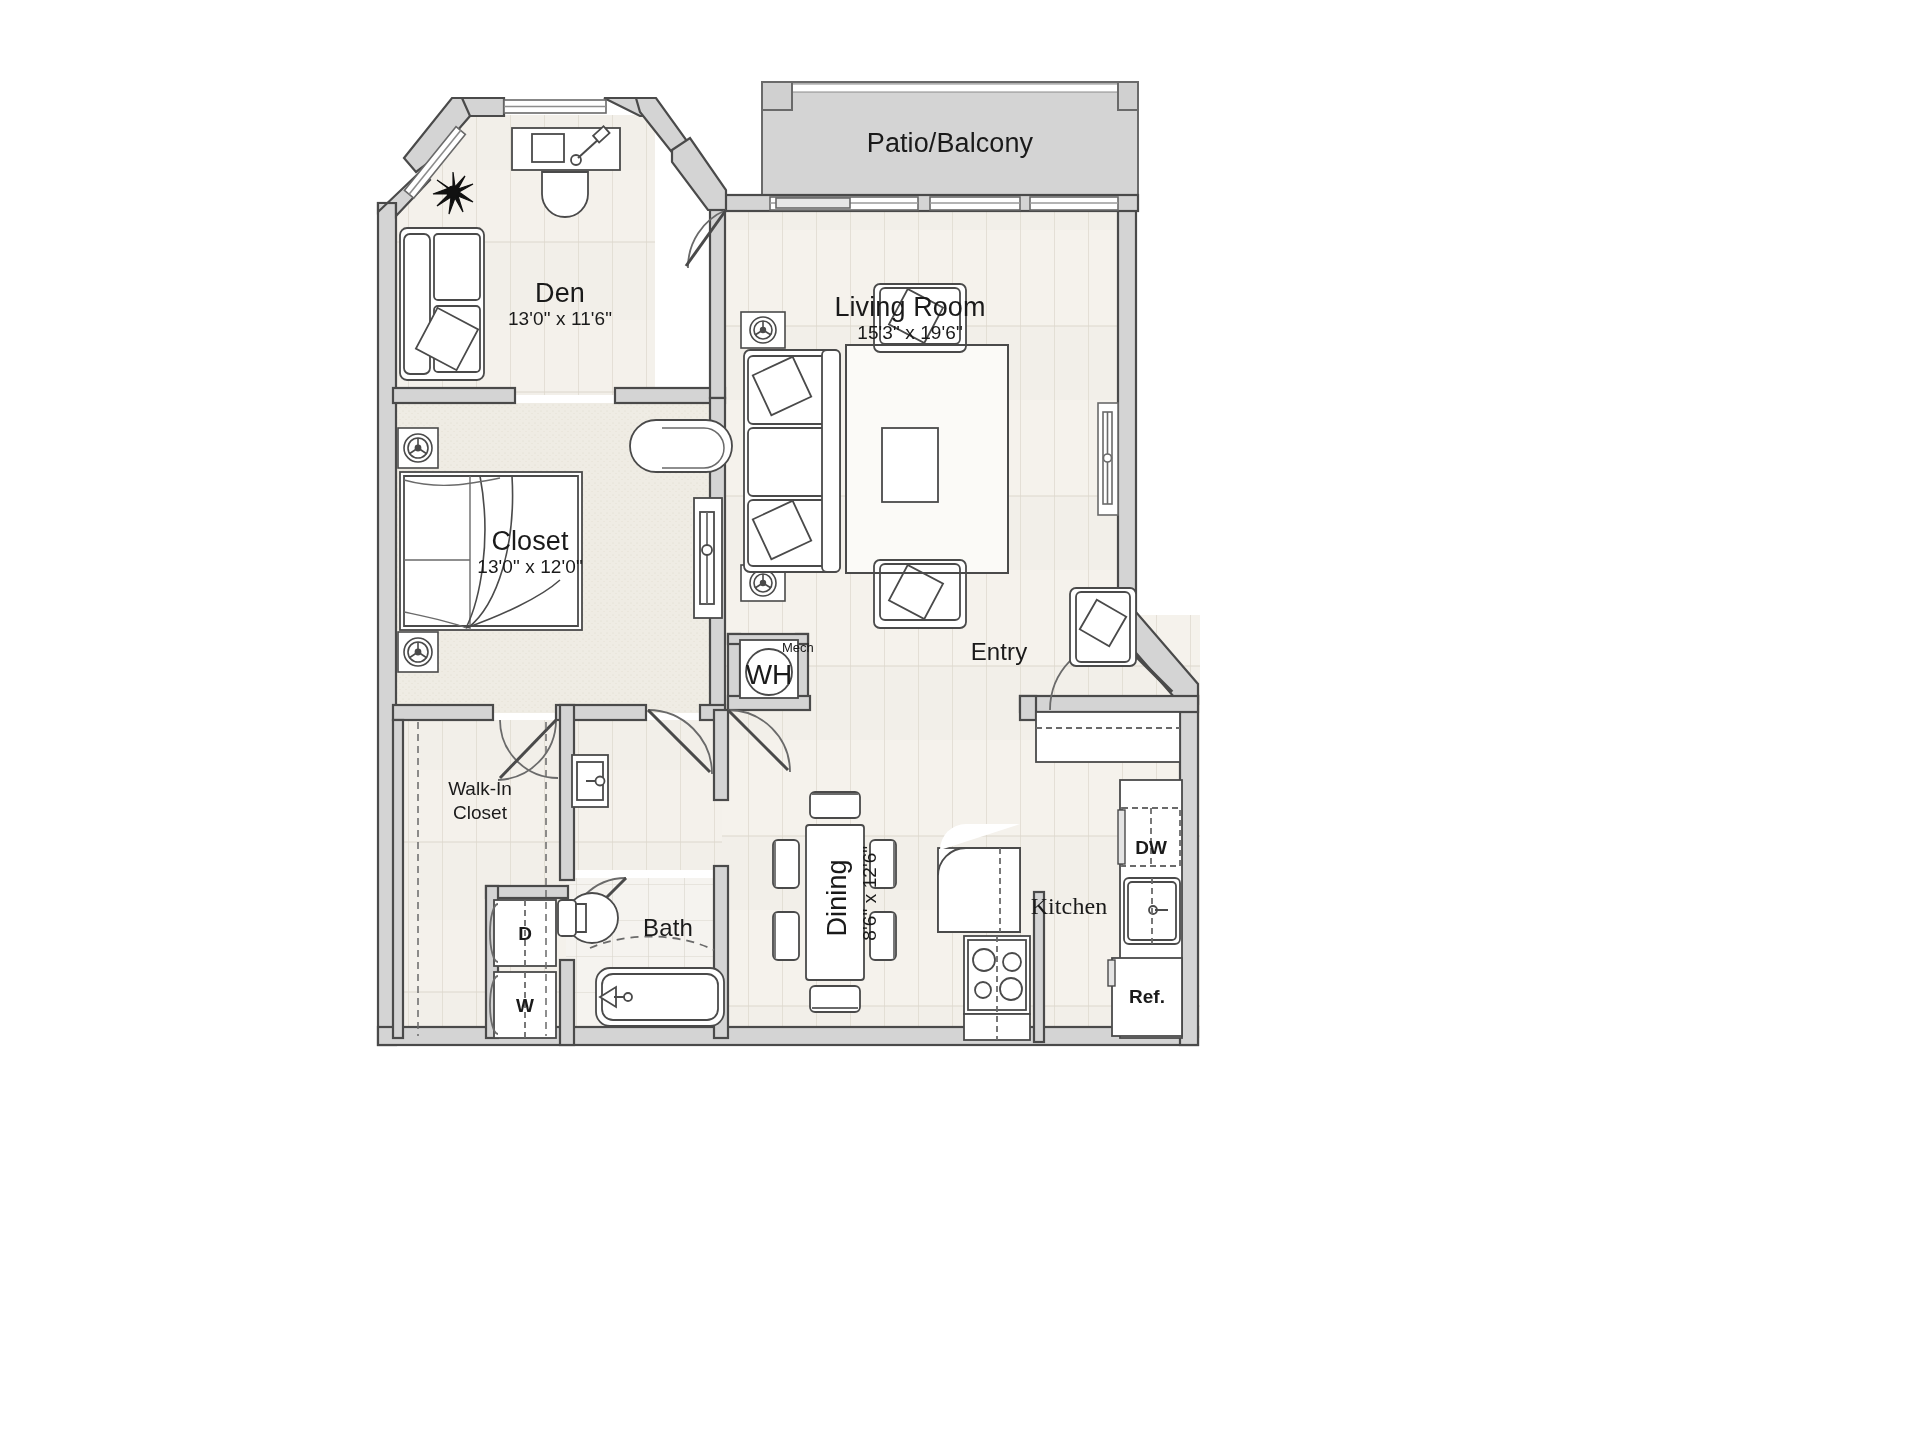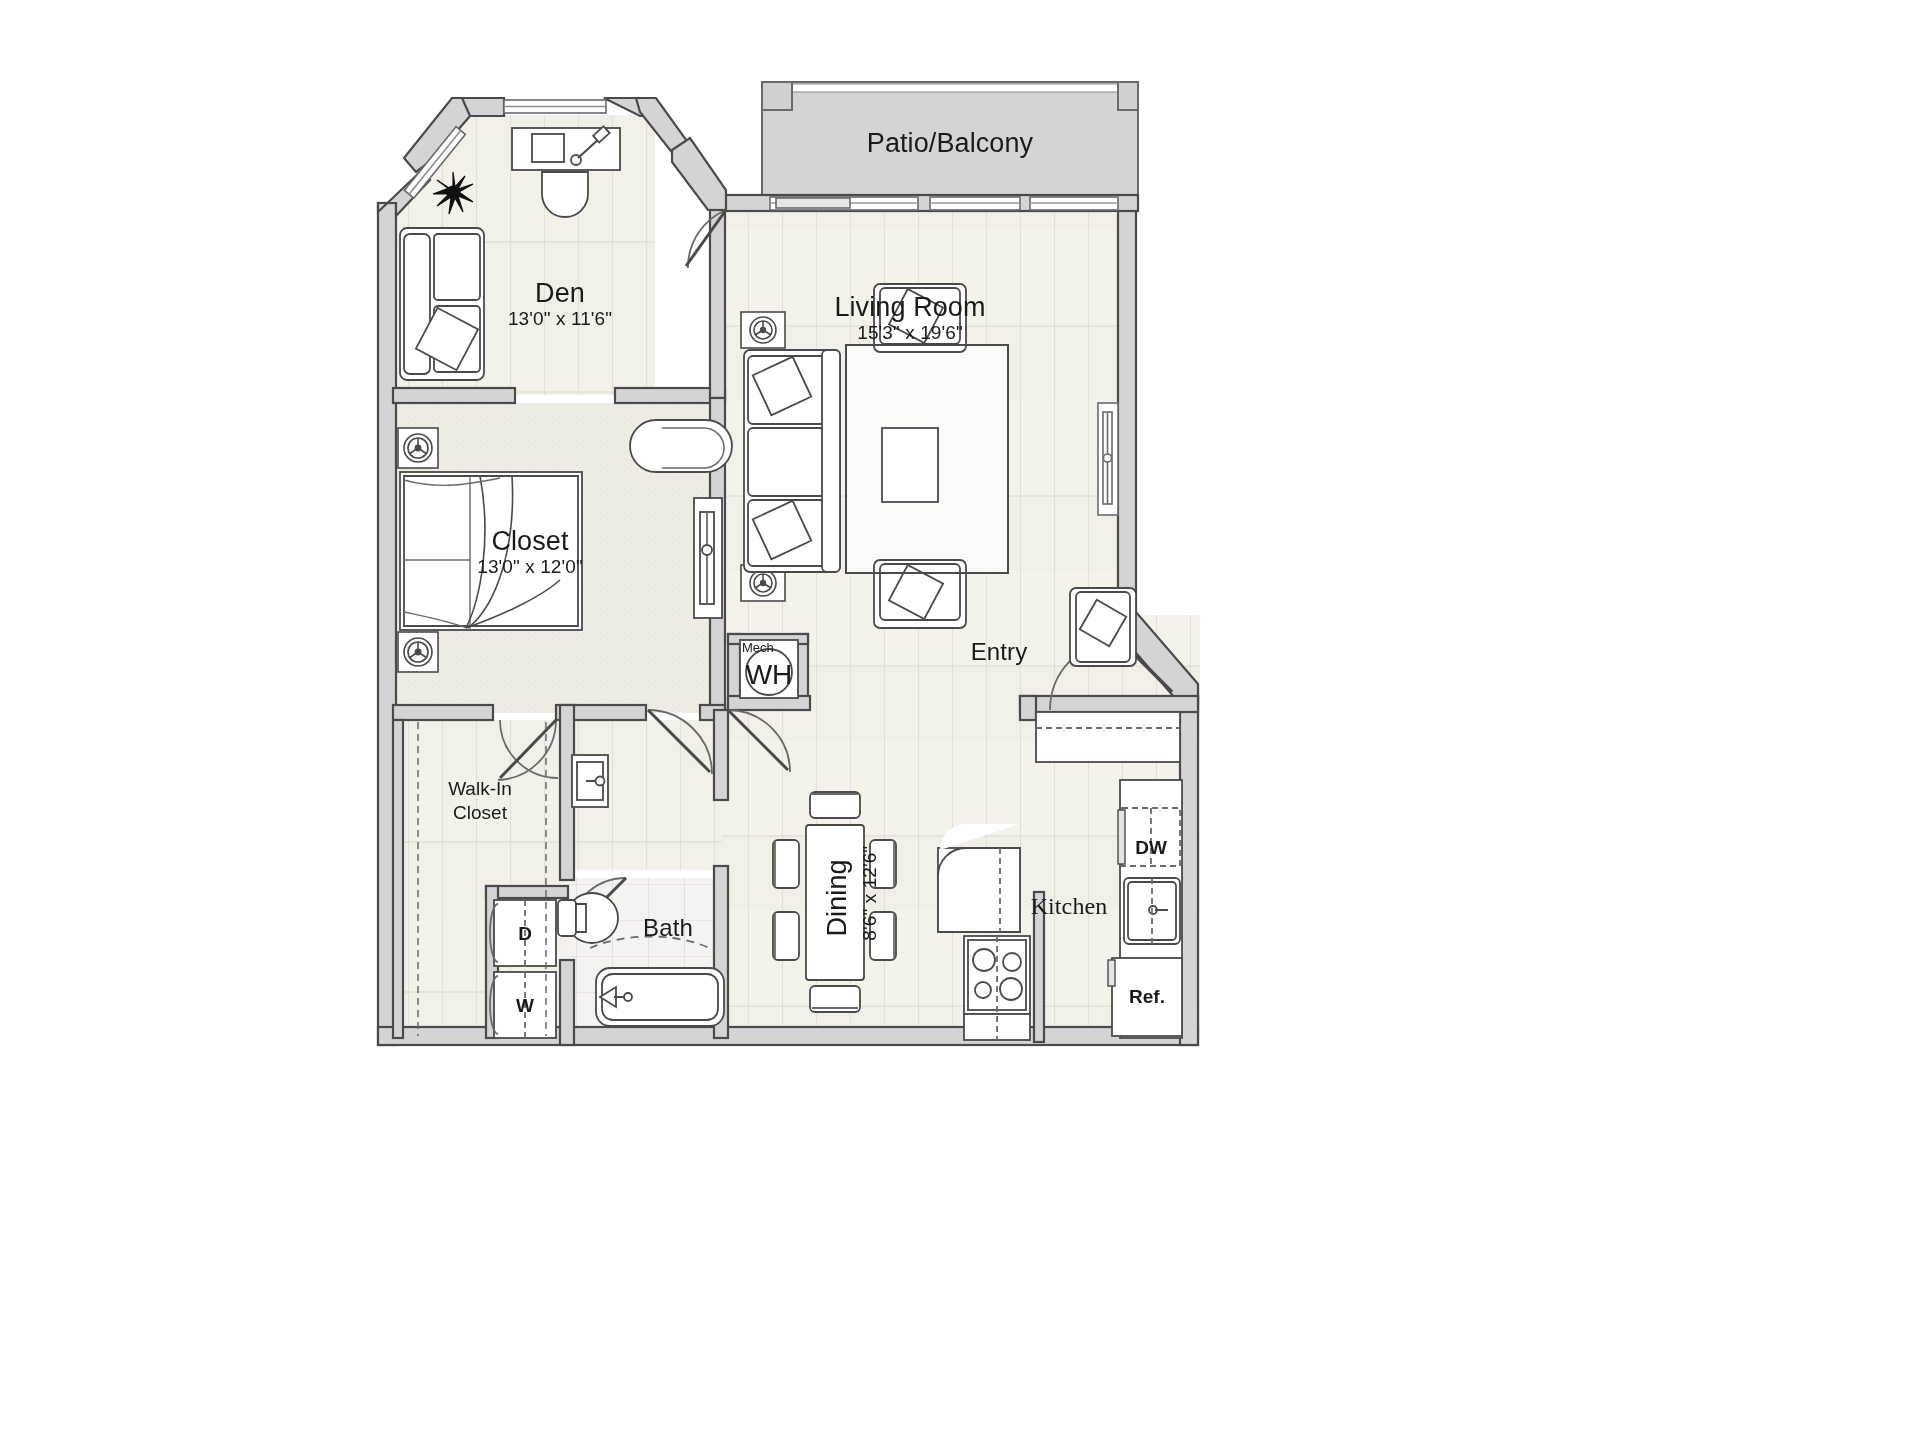--- a/index.html
+++ b/index.html
@@ -439,21 +439,21 @@
 
   <div class="lbl room-name sm" style="left:608px; top:894px; width:120px;">Bath</div>
 
   <div class="lbl room-name rot90" style="left:758px; top:862px; width:160px;">Dining</div>
   <div class="lbl room-dim rot90" style="left:790px; top:862px; width:160px;">8'6" x 12'6"</div>
 
   <div class="lbl room-name sm" style="left:1000px; top:872px; width:138px;font-family:Liberation Serif, serif;">Kitchen</div>
 
   <div class="lbl room-name sm" style="left:944px; top:618px; width:110px;">Entry</div>
 
-  <div class="lbl tiny-lbl" style="left:742px; top:620px; width:54px; text-align:left;">Mech</div>
+  <div class="lbl tiny-lbl" style="left:742px; top:620px; width:54px; text-align:left;padding-left:40px;">Mech</div>
   <div class="lbl wh-lbl" style="left:742px; top:638px; width:54px;">WH</div>
 
   <div class="lbl appl-lbl" style="left:494px; top:903px; width:62px;">D</div>
   <div class="lbl appl-lbl" style="left:494px; top:975px; width:62px;">W</div>
 
   <div class="lbl appl-lbl" style="left:1122px; top:817px; width:58px;">DW</div>
 
   <div class="lbl appl-lbl" style="left:1112px; top:966px; width:70px;">Ref.</div>
 
 

